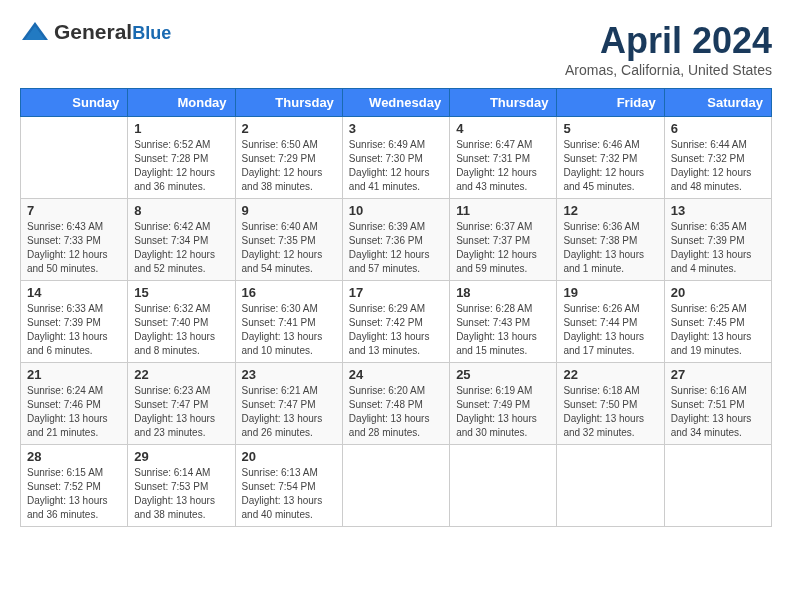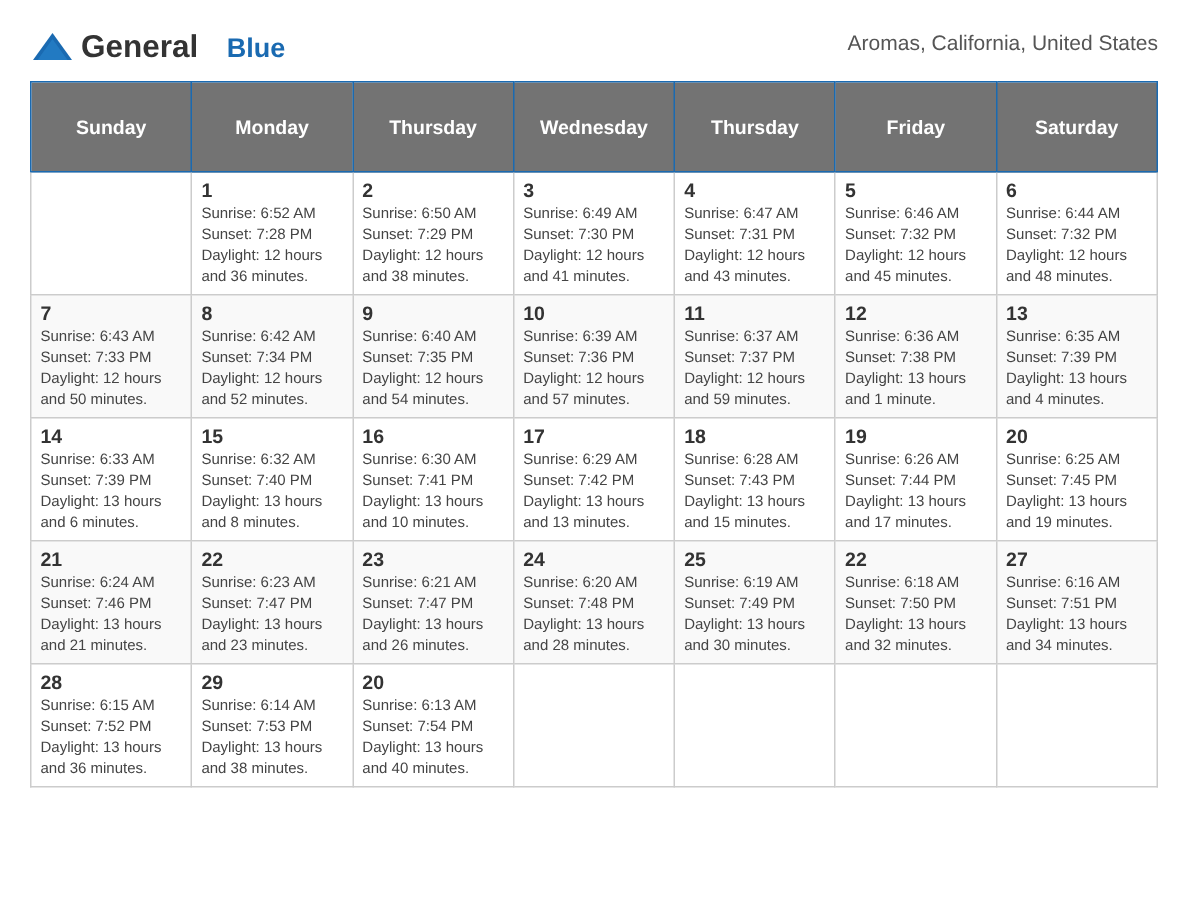--- a/index.html
+++ b/index.html
@@ -23,21 +23,20 @@
     }
     .logo-text-general {
       font-size: 21px;
       font-weight: bold;
       color: #333;
     }
     .logo-text-blue {
       font-size: 18px;
       font-weight: bold;
       color: #1a6ab1;
-      margin-left: 19px;
     }
     .logo-icon {
       width: 30px;
       height: 24px;
     }
     .title-area {
       text-align: right;
     }
     .month-title {
       font-size: 36px;
@@ -47,24 +46,24 @@
     .location-title {
       font-size: 14px;
       color: #555;
     }
     .calendar-table {
       width: 100%;
       border-collapse: collapse;
       border: 1px solid #ccc;
     }
     .calendar-table th {
-      background-color: #737373;
+      background-color: #3b82f6;
       color: white;
-      text-align: center;
-      padding: 22px 8px;
+      text-align: right;
+      padding: 6px 8px;
       font-size: 13px;
       border: 1px solid #1a6ab1;
     }
     .calendar-table td {
       border: 1px solid #ccc;
       vertical-align: top;
       padding: 4px 6px;
       width: calc(100% / 7);
       min-height: 80px;
       font-size: 11px;
@@ -96,20 +95,21 @@
   <div class="logo">
     <svg class="logo-icon" viewBox="0 0 30 24" xmlns="http://www.w3.org/2000/svg">
       <polygon points="15,2 28,20 2,20" fill="#1a6ab1"></polygon>
       <polygon points="15,6 25,20 5,20" fill="#2a8ad4" opacity="0.5"></polygon>
     </svg>
     <div>
       <span class="logo-text-general">General</span><span class="logo-text-blue">Blue</span>
     </div>
   </div>
   <div class="title-area">
+    <div class="month-title">April 2024</div>
     <div class="location-title">Aromas, California, United States</div>
   </div>
 </div>
 
 <table class="calendar-table">
   <thead>
     <tr>
 
     <th>Sunday</th>
         <th>Monday</th>

